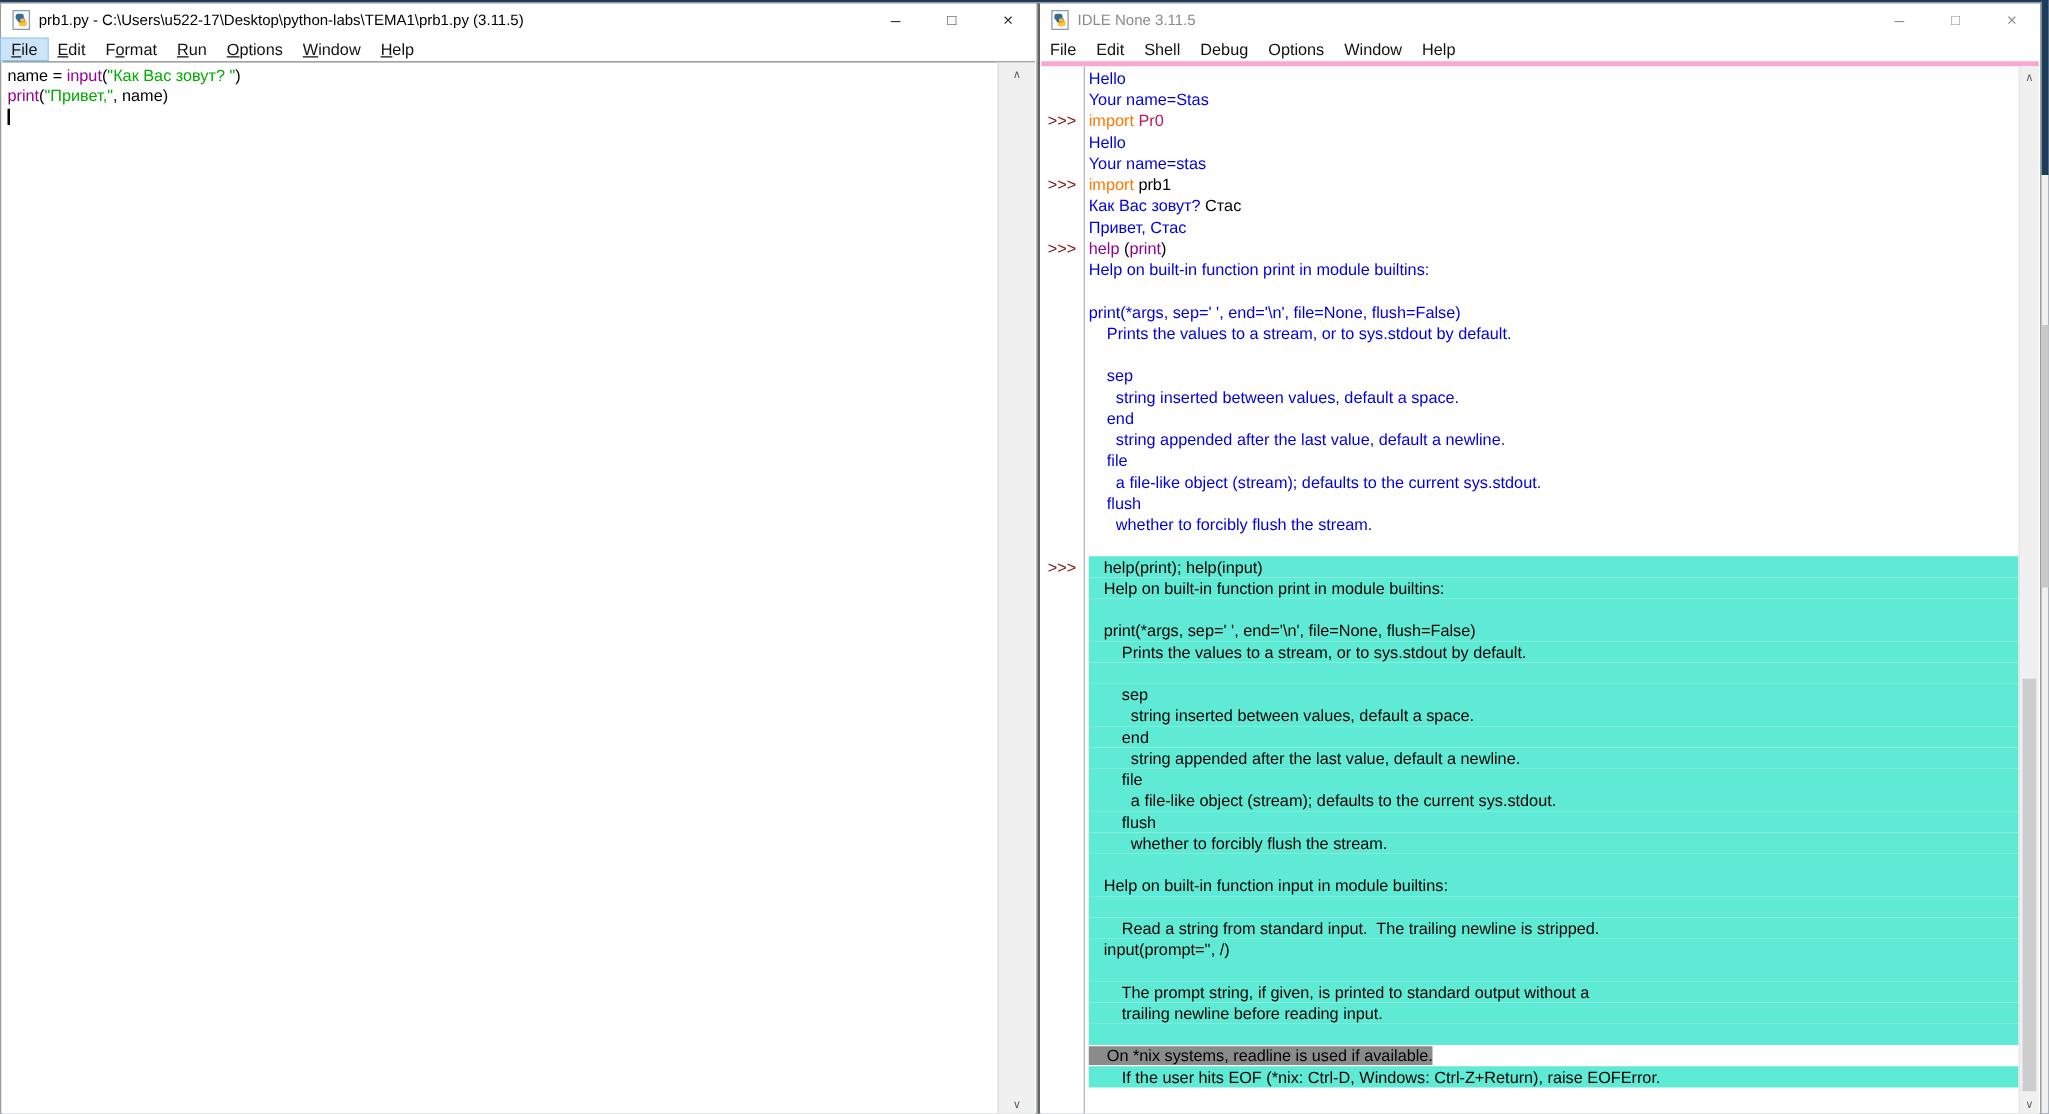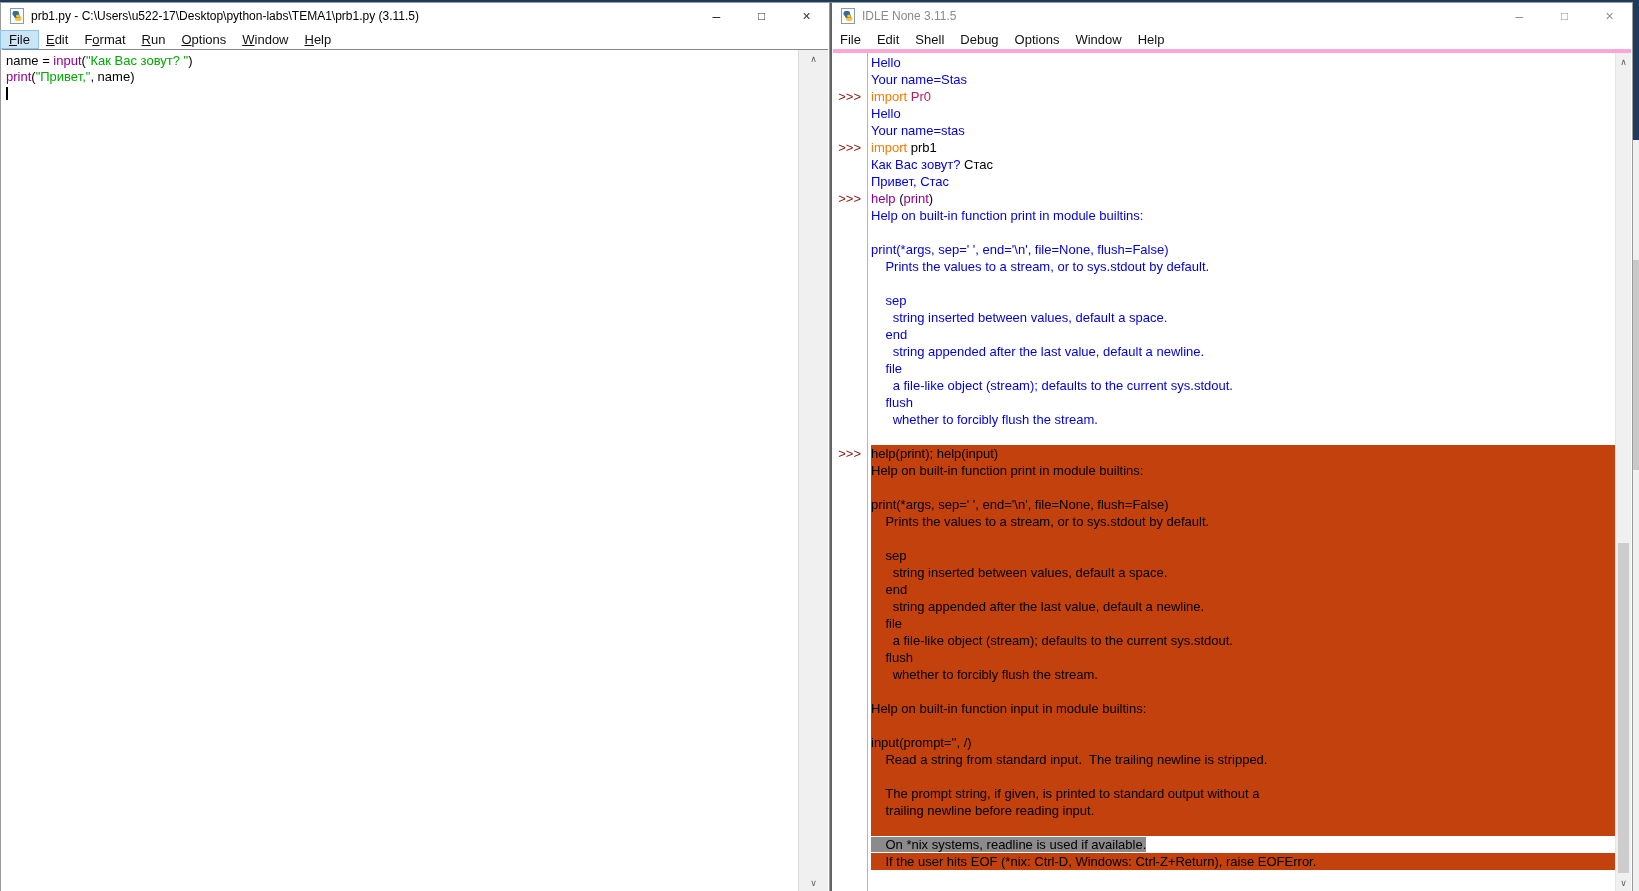--- a/index.html
+++ b/index.html
@@ -39,21 +39,21 @@
   .scroll-arrow.up { top:0; } .scroll-arrow.down { bottom:0; }
   .scroll-thumb { position:absolute; left:2px; right:2px; background:#cdcdcd; }
 
   
   .shell-body { position:absolute; left:1px; right:1px; top:46px; bottom:0; border-top:4px solid #f9a8d4; background:#fff; }
   .shell-lines { position:absolute; left:0; top:0; right:16px; bottom:0; overflow:hidden; padding-top:1px; }
   .gutter-sep { position:absolute; left:34px; top:0; bottom:0; width:1px; background:#b5b5b5; z-index:3; }
   .shell-line { display:flex; height:17px; font-size:13px; line-height:17px; }
   .shell-line .prompt { flex:none; width:30px; text-align:right; padding-right:2px; white-space:pre; }
   .shell-line .ltext { flex:1; white-space:pre; margin-left:8px; }
-  .shell-line.selfull .ltext { background:#c2410c; }
+  .shell-line.selfull .ltext { background:#5eead4;padding-left:12px; }
   .shell-line.selfull .ltext span { color:#000 !important; }
   .shell-line.selend .ltext span { background:#8b8b8b; color:#000 !important; }
   .shell-scrollbar { right:0; width:16px; border-left:1px solid #e4e4e4; }
 
   
   .bg-strip { position:absolute; left:1633px; top:0; width:6px; height:891px; background:#f0f0f0; }
   .bg-strip .navy { position:absolute; top:0; left:0; right:0; height:140px; background:#1d3b5a; }
   .bg-strip .thumb { position:absolute; top:260px; left:0; right:0; height:210px; background:#c9c9c9; }
   .top-strip { position:absolute; left:0; top:0; width:1639px; height:2px; background:#1d3b5a; }
 </style>
@@ -280,25 +280,25 @@
           <div class="shell-line selfull">
             <span class="prompt" style="color: rgb(128, 26, 18);"></span>
             <span class="ltext"><span style="color: rgb(0, 0, 0);">Help on built-in function input in module builtins:</span></span>
           </div>
           <div class="shell-line selfull">
             <span class="prompt" style="color: rgb(128, 26, 18);"></span>
             <span class="ltext"></span>
           </div>
           <div class="shell-line selfull">
             <span class="prompt" style="color: rgb(128, 26, 18);"></span>
+            <span class="ltext"><span style="color: rgb(0, 0, 0);">    Read a string from standard input.  The trailing newline is stripped.</span></span>
+          </div>
+          <div class="shell-line selfull">
+            <span class="prompt" style="color: rgb(128, 26, 18);"></span>
             <span class="ltext"><span style="color: rgb(0, 0, 0);">input(prompt='', /)</span></span>
-          </div>
-          <div class="shell-line selfull">
-            <span class="prompt" style="color: rgb(128, 26, 18);"></span>
-            <span class="ltext"><span style="color: rgb(0, 0, 0);">    Read a string from standard input.  The trailing newline is stripped.</span></span>
           </div>
           <div class="shell-line selfull">
             <span class="prompt" style="color: rgb(128, 26, 18);"></span>
             <span class="ltext"></span>
           </div>
           <div class="shell-line selfull">
             <span class="prompt" style="color: rgb(128, 26, 18);"></span>
             <span class="ltext"><span style="color: rgb(0, 0, 0);">    The prompt string, if given, is printed to standard output without a</span></span>
           </div>
           <div class="shell-line selfull">

